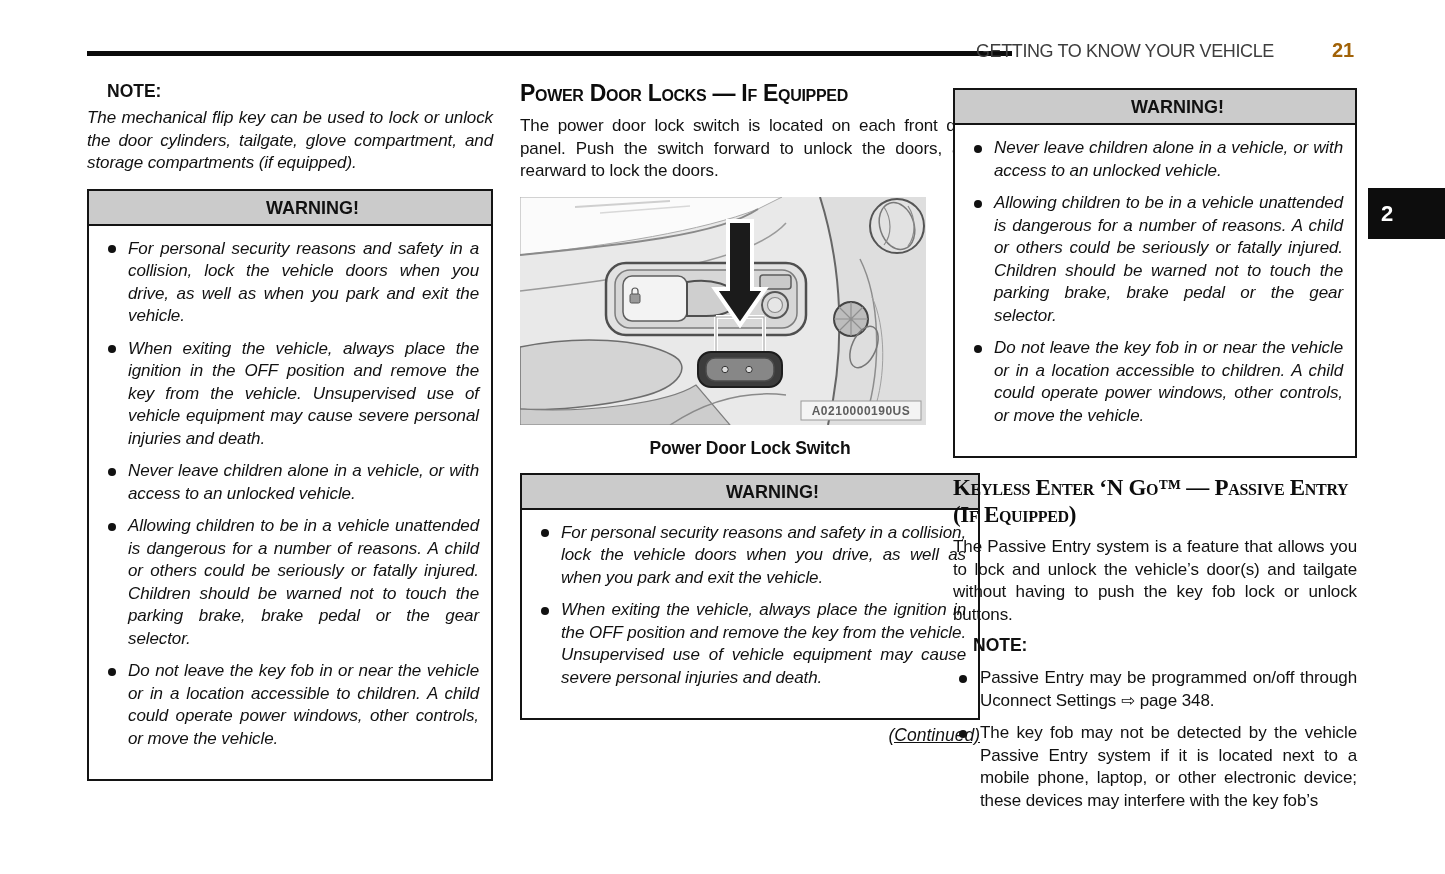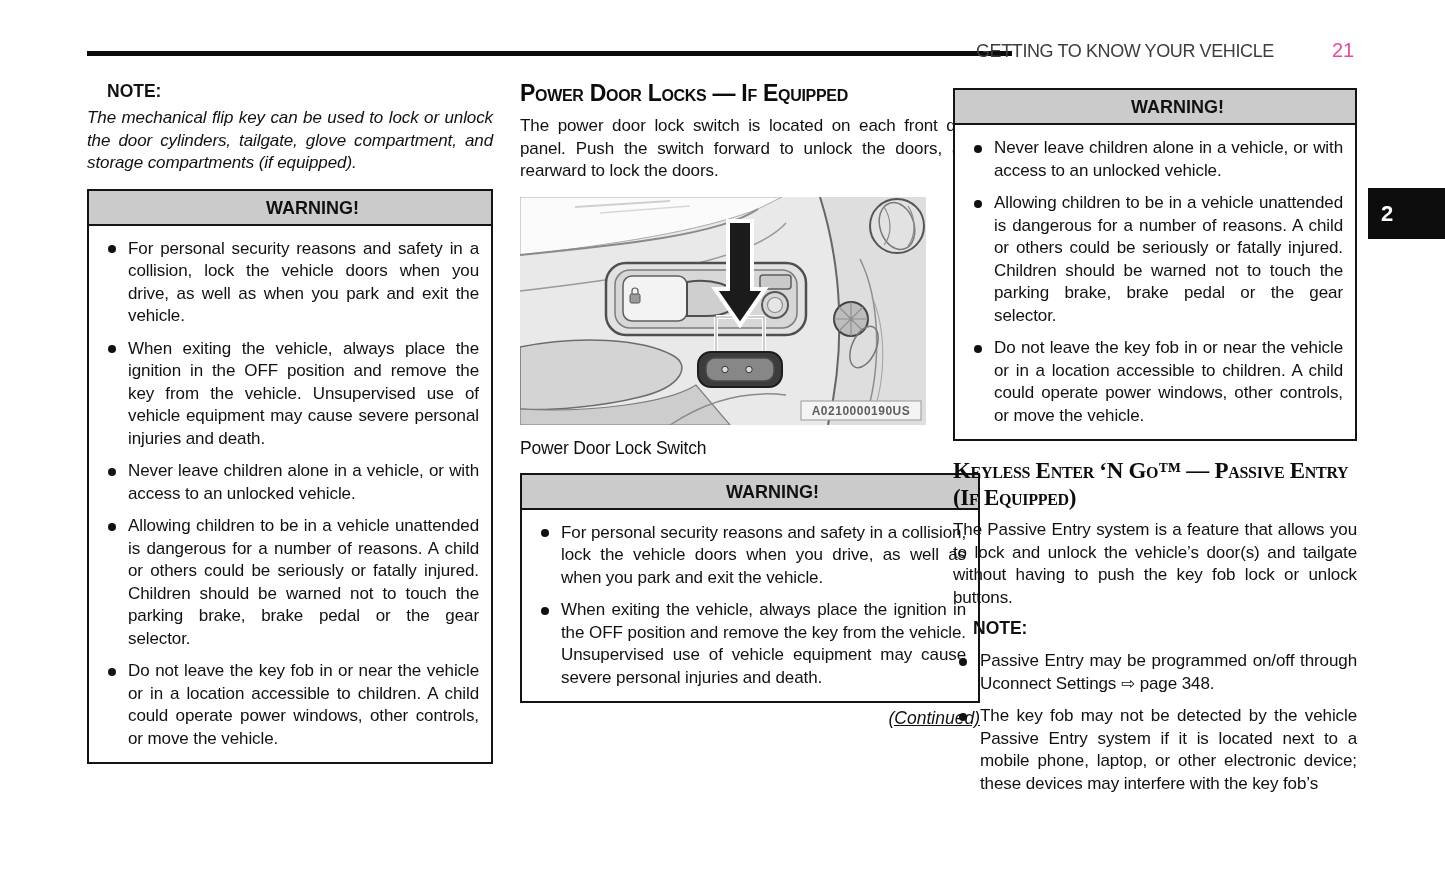--- a/index.html
+++ b/index.html
@@ -12,21 +12,21 @@
     overflow: hidden;
   }
   .page { position: absolute; inset: 0; background: #fff; }
 
   
   .hdr-rule { position: absolute; left: 87px; top: 51px; width: 925px; height: 5px; background: #0b0b0b; }
   .running-head {
     position: absolute; left: 976px; top: 41px;
     font-size: 18px; color: #3d3d3d; letter-spacing: -0.4px; white-space: nowrap;
   }
-  .page-num { position: absolute; left: 1332px; top: 39px; font-size: 20px; font-weight: normal; color: #ec4899; }
+  .page-num { position: absolute; left: 1332px; top: 39px; font-size: 20px; font-weight: bold; color: #a16207; }
 
   
   .side-tab {
     position: absolute; left: 1368px; top: 188px; width: 77px; height: 51px;
     background: #0d0d0d; color: #fff;
     font-size: 22px; font-weight: bold; line-height: 51px; padding-left: 13px;
   }
 
   
   .col { position: absolute; top: 80px; }
@@ -47,21 +47,21 @@
 
   
   .warning-box { border: 2px solid #141414; background: #fff; }
   .warning-header {
     background: #cbcbcb;
     border-bottom: 2px solid #141414;
     text-align: center;
     font-size: 18px; font-weight: bold;
     height: 35px; line-height: 34px; padding-left: 45px;
   }
-  .warning-body { padding: 2px 12px 12px 10px; }
+  .warning-body { padding: 2px 12px 29px 10px; font-style: italic; }
   ul.bullets { list-style: none; }
   ul.bullets li {
     position: relative;
     padding-left: 29px;
     margin-top: 10px;
     font-size: 17px; line-height: 22.5px;
     text-align: justify; letter-spacing: -0.1px;
   }
   ul.bullets li::before {
     content: "";
@@ -70,21 +70,21 @@
     background: #111;
   }
 
   
   ul.bullets.plain li { padding-left: 27px; }
   ul.bullets.plain li::before { left: 6px; }
 
   
   figure { margin-top: 14px; }
   .fig-caption {
-    font-weight: normal; font-size: 17.5px;
+    text-align: center; font-weight: bold; font-size: 17.5px;
     margin-top: 9px; letter-spacing: -0.2px;
   }
   .continued { text-align: right; font-style: italic; font-size: 17.5px; margin-top: 5px; text-decoration: underline; }
 
   .mt2  { margin-top: 4px; font-style: italic; }
   .mt8  { margin-top: 8px; }
   .mt14 { margin-top: 14px; }
   .mt22 { margin-top: 16px; font-family: Liberation Serif, serif; }
 </style>
 </head>

